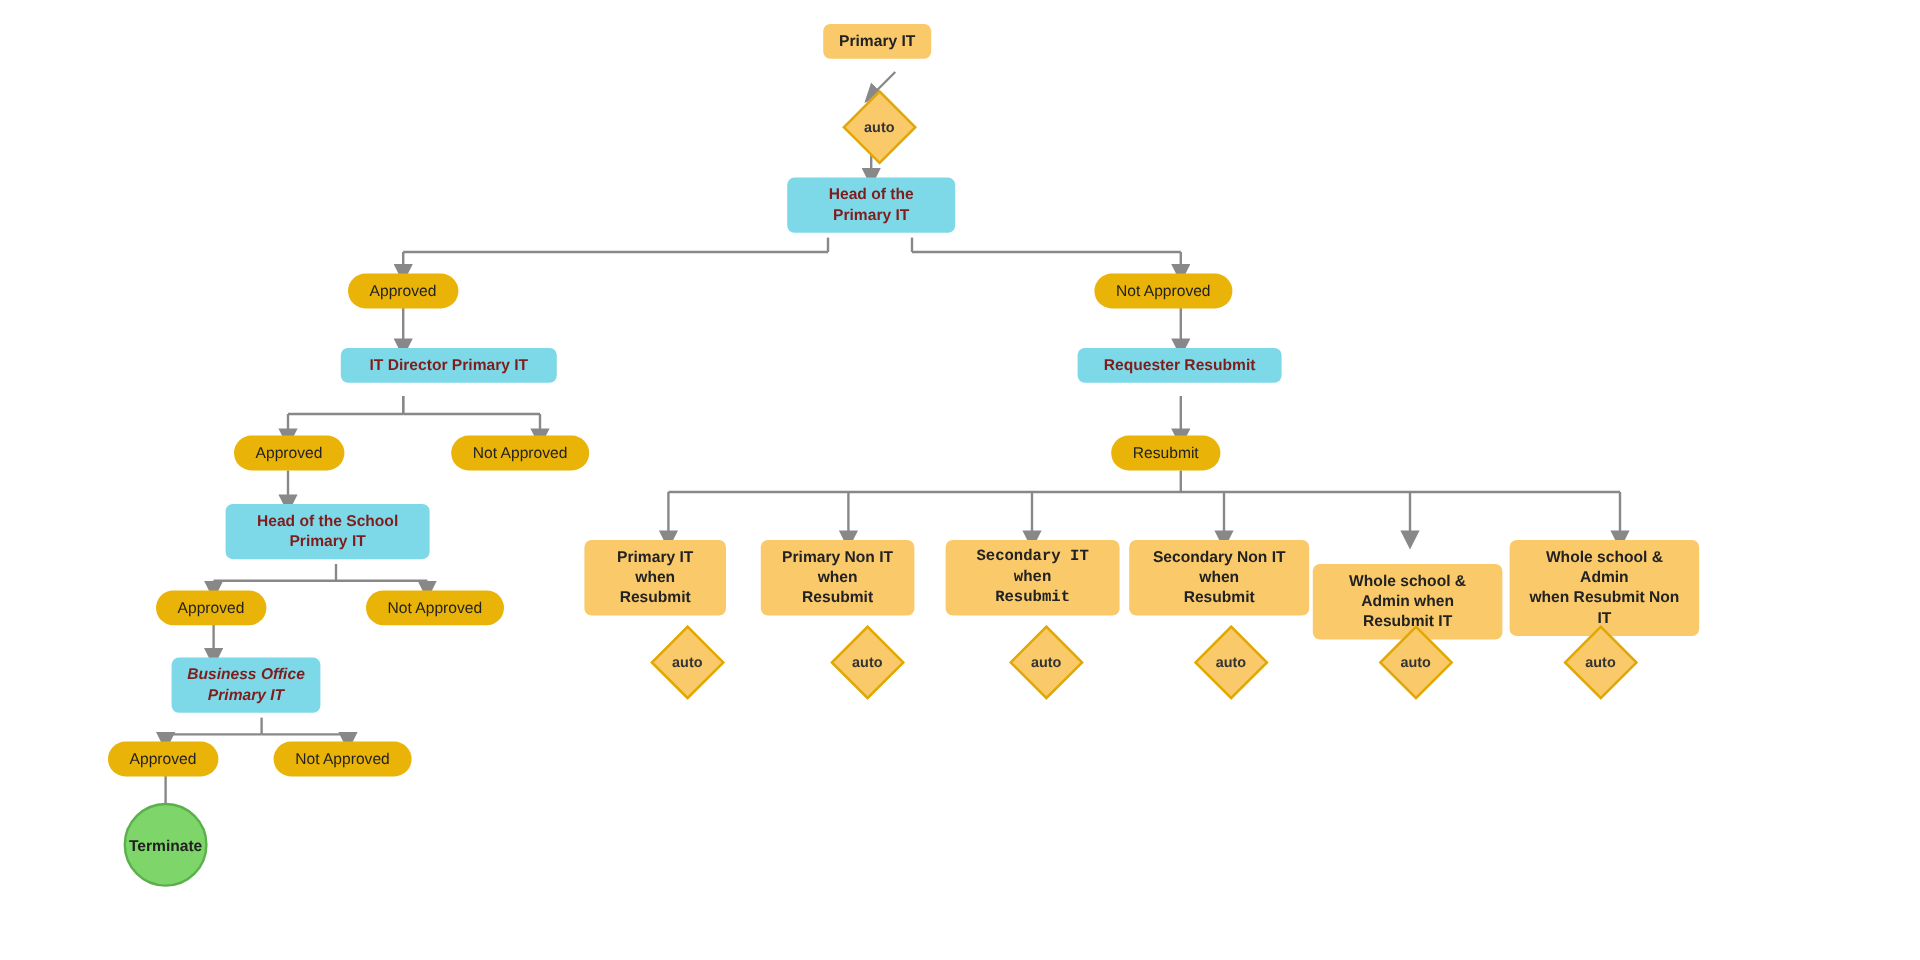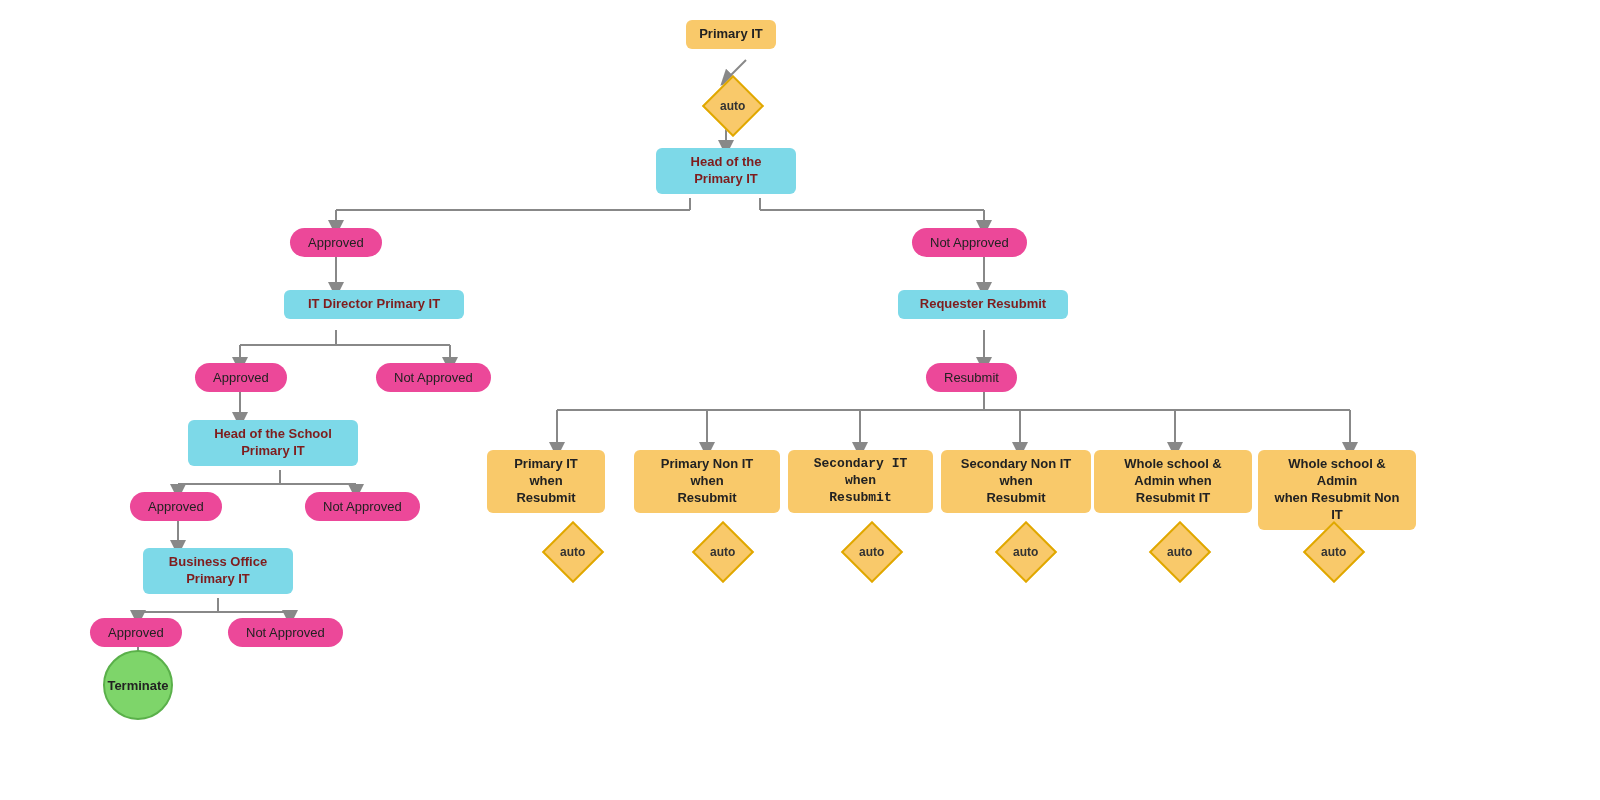--- a/index.html
+++ b/index.html
@@ -44,21 +44,21 @@
       border-radius: 6px;
       padding: 6px 10px;
       font-size: 13px;
       font-weight: 600;
       color: #222;
       display: inline-block;
       min-width: 90px;
       line-height: 1.3;
     }
     .node-pill {
-      background: #ec4899;
+      background: #eab308;
       border-radius: 20px;
       padding: 7px 18px;
       font-size: 13px;
       font-weight: 500;
       color: #222;
       display: inline-block;
       min-width: 80px;
     }
     .node-diamond-wrap {
       display: flex;
@@ -210,32 +210,32 @@
 
   <div class="node" style="left:188px;top:420px;">
     <div class="node-rect" style="width:170px;">Head of the School<br>Primary IT</div>
   </div>
 
   <div class="node" style="left:487px;top:450px;">
     <div class="node-rect-orange" style="width:118px;">Primary IT when<br>Resubmit</div>
   </div>
 
   <div class="node" style="left:634px;top:450px;">
-    <div class="node-rect-orange" style="width:146px;">Primary Non IT when<br>Resubmit</div>
+    <div class="node-rect-orange" style="width:128px;">Primary Non IT when<br>Resubmit</div>
   </div>
 
   <div class="node" style="left:788px;top:450px;">
     <div class="node-rect-orange" style="width:145px;font-family:Liberation Mono, monospace;">Secondary IT when<br>Resubmit</div>
   </div>
 
   <div class="node" style="left:941px;top:450px;">
     <div class="node-rect-orange" style="width:150px;text-align:center;">Secondary Non IT when<br>Resubmit</div>
   </div>
 
-  <div class="node" style="left:1094px;top:450px;">
+  <div class="node" style="left:1094px;top:470px;">
     <div class="node-rect-orange" style="width:158px;">Whole school &amp;<br>Admin when Resubmit IT</div>
   </div>
 
   <div class="node" style="left:1258px;top:450px;">
     <div class="node-rect-orange" style="width:158px;">Whole school &amp; Admin<br>when Resubmit Non IT</div>
   </div>
 
   <div class="node" style="left:130px;top:492px;">
     <div class="node-pill">Approved</div>
   </div>
@@ -281,28 +281,28 @@
   </div>
   <div class="node" style="left:1304px;top:522px;">
     <div class="node-diamond-wrap">
       <div class="node-diamond">
           <span>auto</span>
         </div>
     </div>
   </div>
 
   <div class="node" style="left:143px;top:548px;">
-    <div class="node-rect" style="width:150px;">Business Office<br>Primary IT</div>
+    <div class="node-rect" style="width:124px;font-style:italic;">Business Office<br>Primary IT</div>
   </div>
 
   <div class="node" style="left:90px;top:618px;">
     <div class="node-pill">Approved</div>
   </div>
 
   <div class="node" style="left:228px;top:618px;">
     <div class="node-pill">Not Approved</div>
   </div>
 
-  <div class="node" style="left:103px;top:650px;">
+  <div class="node" style="left:103px;top:669px;">
     <div class="node-circle">Terminate</div>
   </div>
 
 </div>
 
 </body></html>

